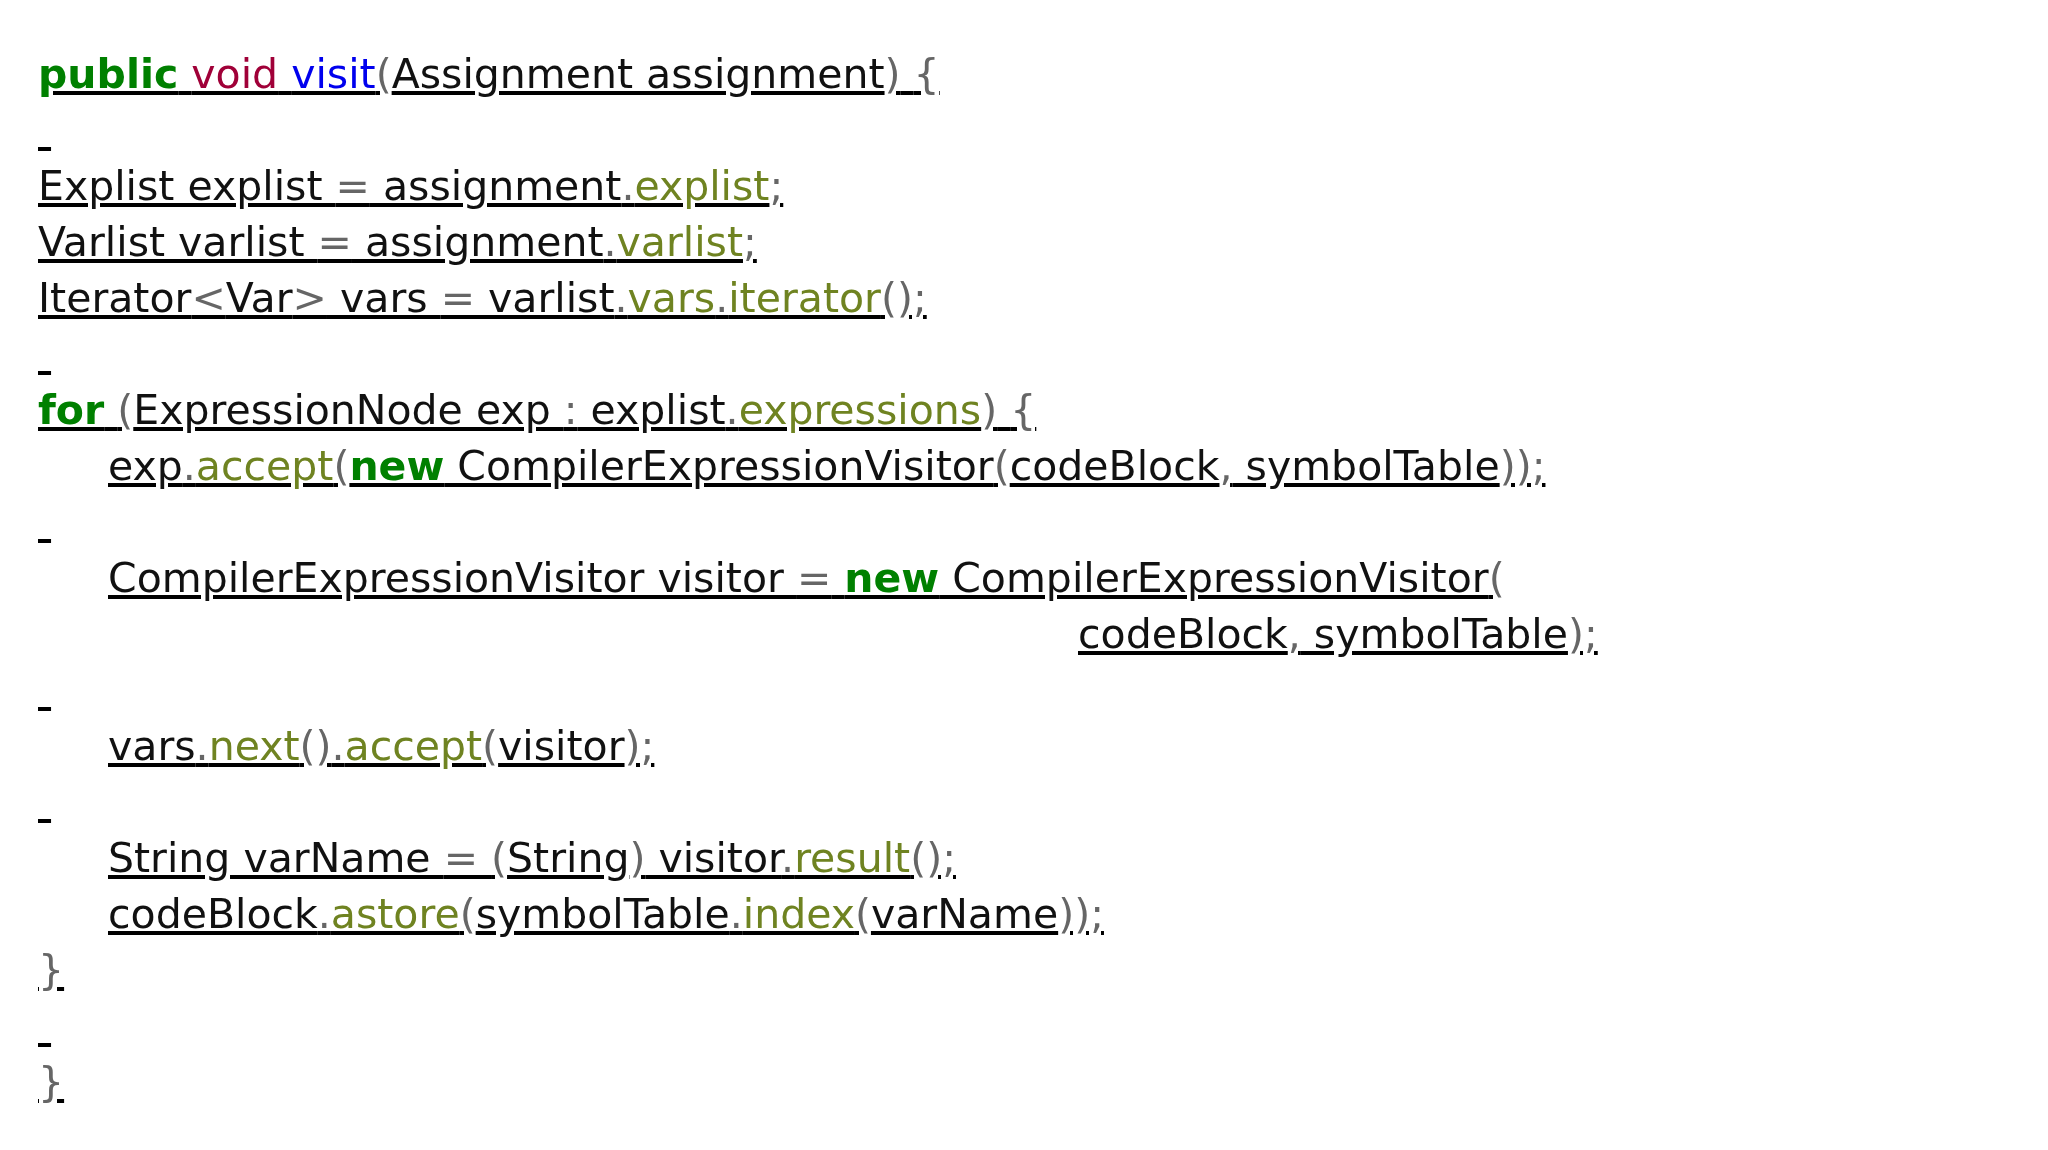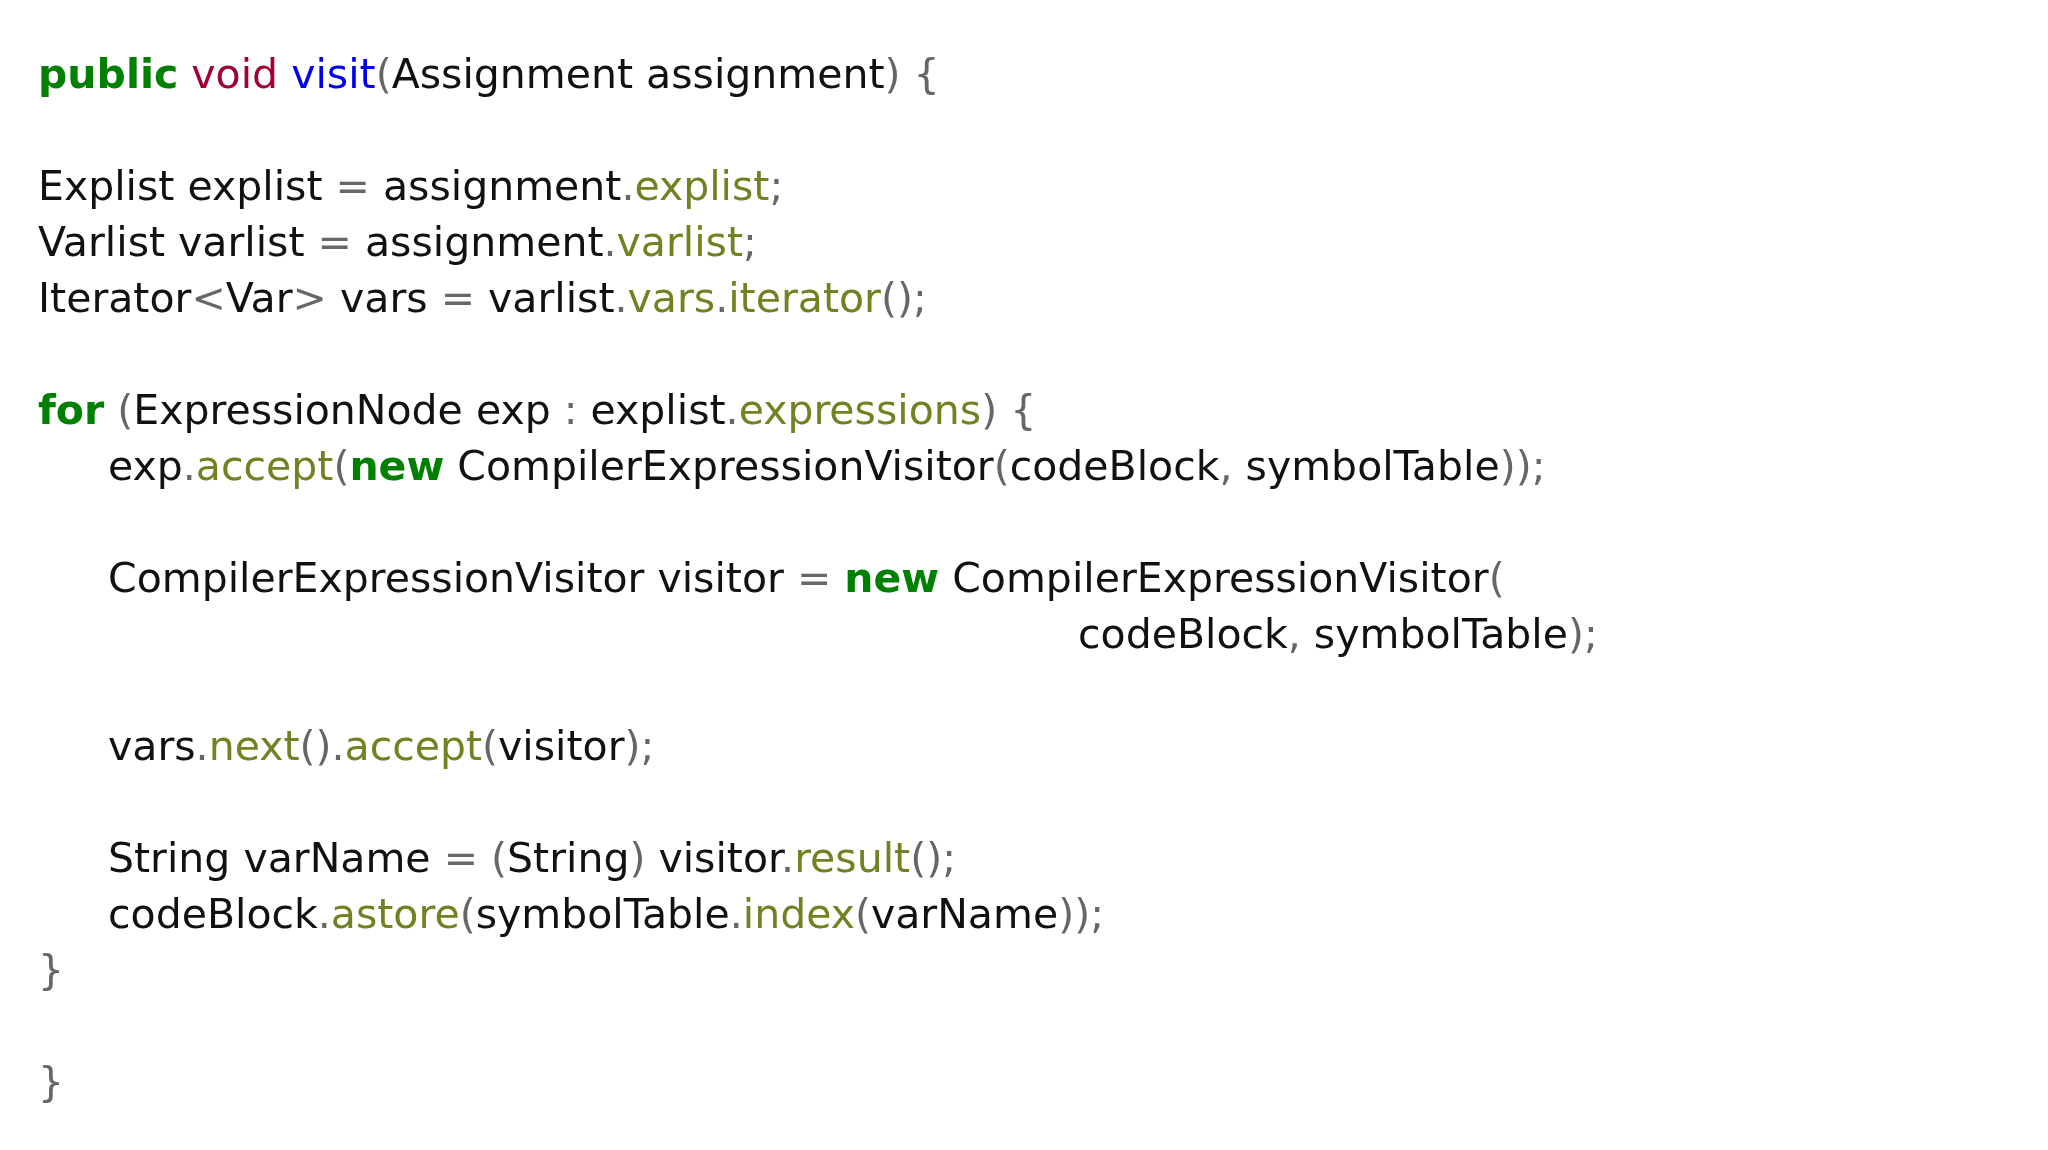--- a/index.html
+++ b/index.html
@@ -13,20 +13,21 @@
     overflow: hidden;
     font-family: "DejaVu Sans", sans-serif;
   }
   #code-surface {
     position: relative;
     width: 2048px;
     height: 1150px;
     background: #ffffff;
     box-sizing: border-box;
     padding: 46px 0 0 38px;
+    text-decoration: underline;
   }
   .code-block {
     font-family: "DejaVu Sans", sans-serif;
     font-size: 41px;
     line-height: 56px;
     white-space: pre;
     letter-spacing: 0px;
     color: #000000;
   }
   .line {

